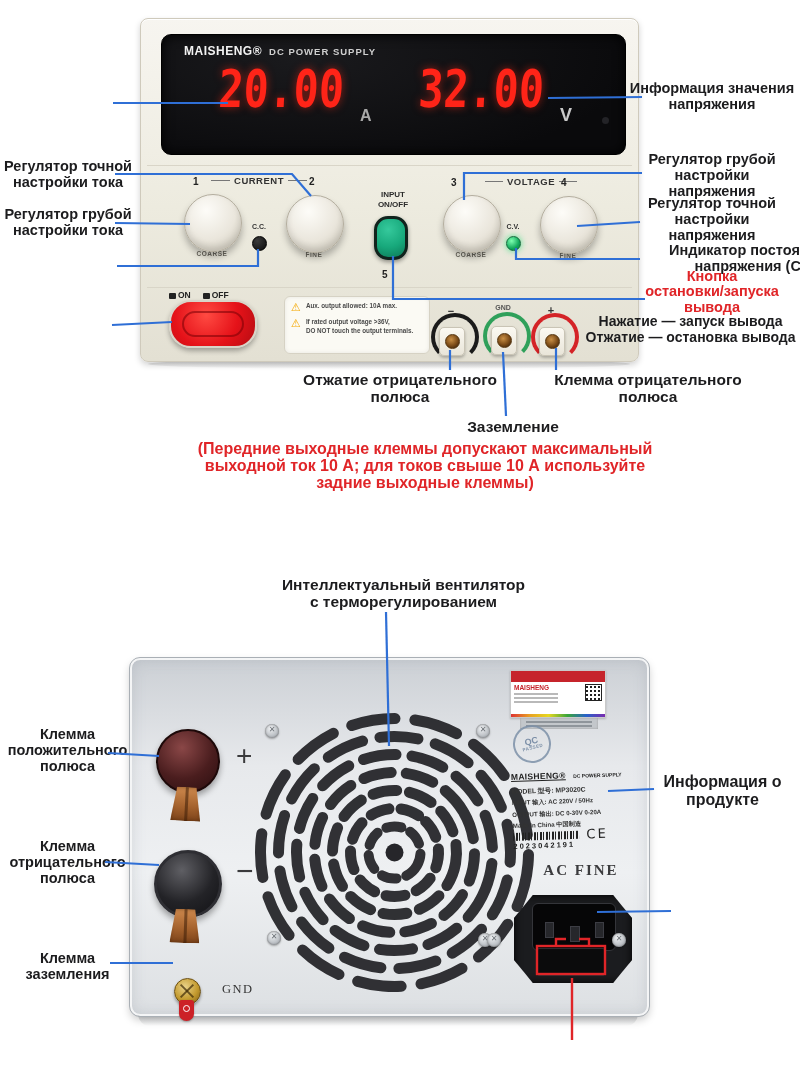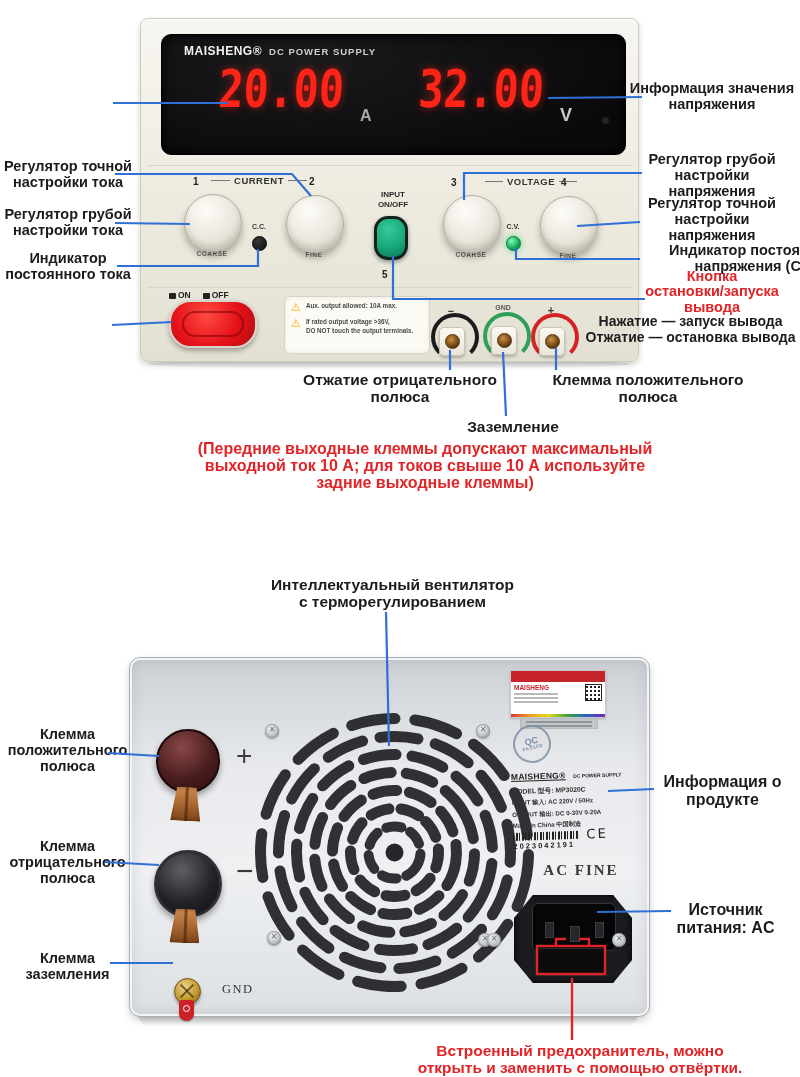--- a/index.html
+++ b/index.html
@@ -19,21 +19,21 @@
   #cl-volt-disp{left:624px;top:80px;width:176px;}
   #cl-volt-coarse{left:634px;top:151px;width:156px;}
   #cl-volt-fine{left:634px;top:195px;width:156px;}
   #cl-cv{left:622px;top:242px;width:178px;margin-left:44px;}
   #cl-outbtn{left:634px;top:269px;width:156px;line-height:1.06;}
   #cl-hint{left:581px;top:314px;width:219px;font-size:14px;line-height:1.12;}
   #cl-neg{left:300px;top:371px;width:200px;font-size:15.5px;}
   #cl-pos{left:548px;top:371px;width:200px;font-size:15.5px;}
   #cl-gnd{left:438px;top:418px;width:150px;font-size:15.5px;}
   #cl-note{left:178px;top:440px;width:494px;font-size:16px;line-height:1.07;}
-  #cl-fan{left:235px;top:576px;width:315px;font-size:15.5px;}
+  #cl-fan{left:246px;top:576px;width:315px;font-size:15.5px;}
   #cl-rpos{left:0px;top:726px;width:135px;}
   #cl-rneg{left:0px;top:838px;width:135px;}
   #cl-rgnd{left:0px;top:950px;width:135px;}
   #cl-info{left:650px;top:773px;width:145px;font-size:16px;text-align:center;}
   #cl-ac{left:658px;top:901px;width:135px;font-size:16px;}
   #cl-fuse{left:380px;top:1042px;width:400px;font-size:15.5px;line-height:1.1;}
   
   .dev-front{position:absolute;left:140px;top:18px;width:497px;height:342px;z-index:10;
     background:linear-gradient(180deg,#f7f5f0,#edebdf 55%,#e3e0d3);
     border:1px solid #cfcabc;border-radius:8px;
@@ -358,61 +358,55 @@
     <div class="fuse-drawer"></div>
     <div class="screw" style="left:355px;top:273px"></div>
     <div class="screw" style="left:480px;top:273px"></div>
   </div>
   <div class="rear-shadow"></div>
 
   <div class="cl" id="cl-cur-fine">Регулятор точной
 настройки тока</div>
   <div class="cl" id="cl-cur-coarse">Регулятор грубой
 настройки тока</div>
-  <div class="cl" id="cl-cc">Индикатор
-постоянного тока</div>
   <div class="cl" id="cl-volt-disp">Информация значения
 напряжения</div>
   <div class="cl" id="cl-volt-coarse">Регулятор грубой
 настройки
 напряжения</div>
   <div class="cl" id="cl-volt-fine">Регулятор точной
 настройки
 напряжения</div>
   <div class="cl" id="cl-cv">Индикатор постоянного
 напряжения (CV)</div>
   <div class="cl red" id="cl-outbtn">Кнопка
 остановки/запуска
 вывода</div>
   <div class="cl" id="cl-hint">Нажатие — запуск вывода
 Отжатие — остановка вывода</div>
   <div class="cl" id="cl-neg">Отжатие отрицательного
 полюса</div>
-  <div class="cl" id="cl-pos">Клемма положительного
+  <div class="cl" id="cl-pos">Клемма отрицательного
 полюса</div>
   <div class="cl" id="cl-gnd">Заземление</div>
   <div class="cl red" id="cl-note">(Передние выходные клеммы допускают максимальный
 выходной ток 10 А; для токов свыше 10 А используйте
 задние выходные клеммы)</div>
   <div class="cl" id="cl-fan">Интеллектуальный вентилятор
 с терморегулированием</div>
   <div class="cl" id="cl-rpos">Клемма
 положительного
 полюса</div>
   <div class="cl" id="cl-rneg">Клемма
 отрицательного
 полюса</div>
   <div class="cl" id="cl-rgnd">Клемма
 заземления</div>
   <div class="cl" id="cl-info">Информация о
 продукте</div>
-  <div class="cl" id="cl-ac">Источник
-питания: AC</div>
-  <div class="cl red" id="cl-fuse">Встроенный предохранитель, можно
-открыть и заменить с помощью отвёртки.</div>
 
   <svg class="overlay" width="800" height="1077" viewBox="0 0 800 1077">
     <g fill="none" stroke="#2f6fd6" stroke-width="2.2">
       <polyline points="113,103 228,103"></polyline>
       <polyline points="115,174 292,174 311,196"></polyline>
       <polyline points="115,223 190,224"></polyline>
       <polyline points="117,266 258,266 258,249"></polyline>
       <polyline points="112,325 172,322"></polyline>
       <polyline points="548,98 642,97"></polyline>
       <polyline points="642,173 464,173 464,200"></polyline>

